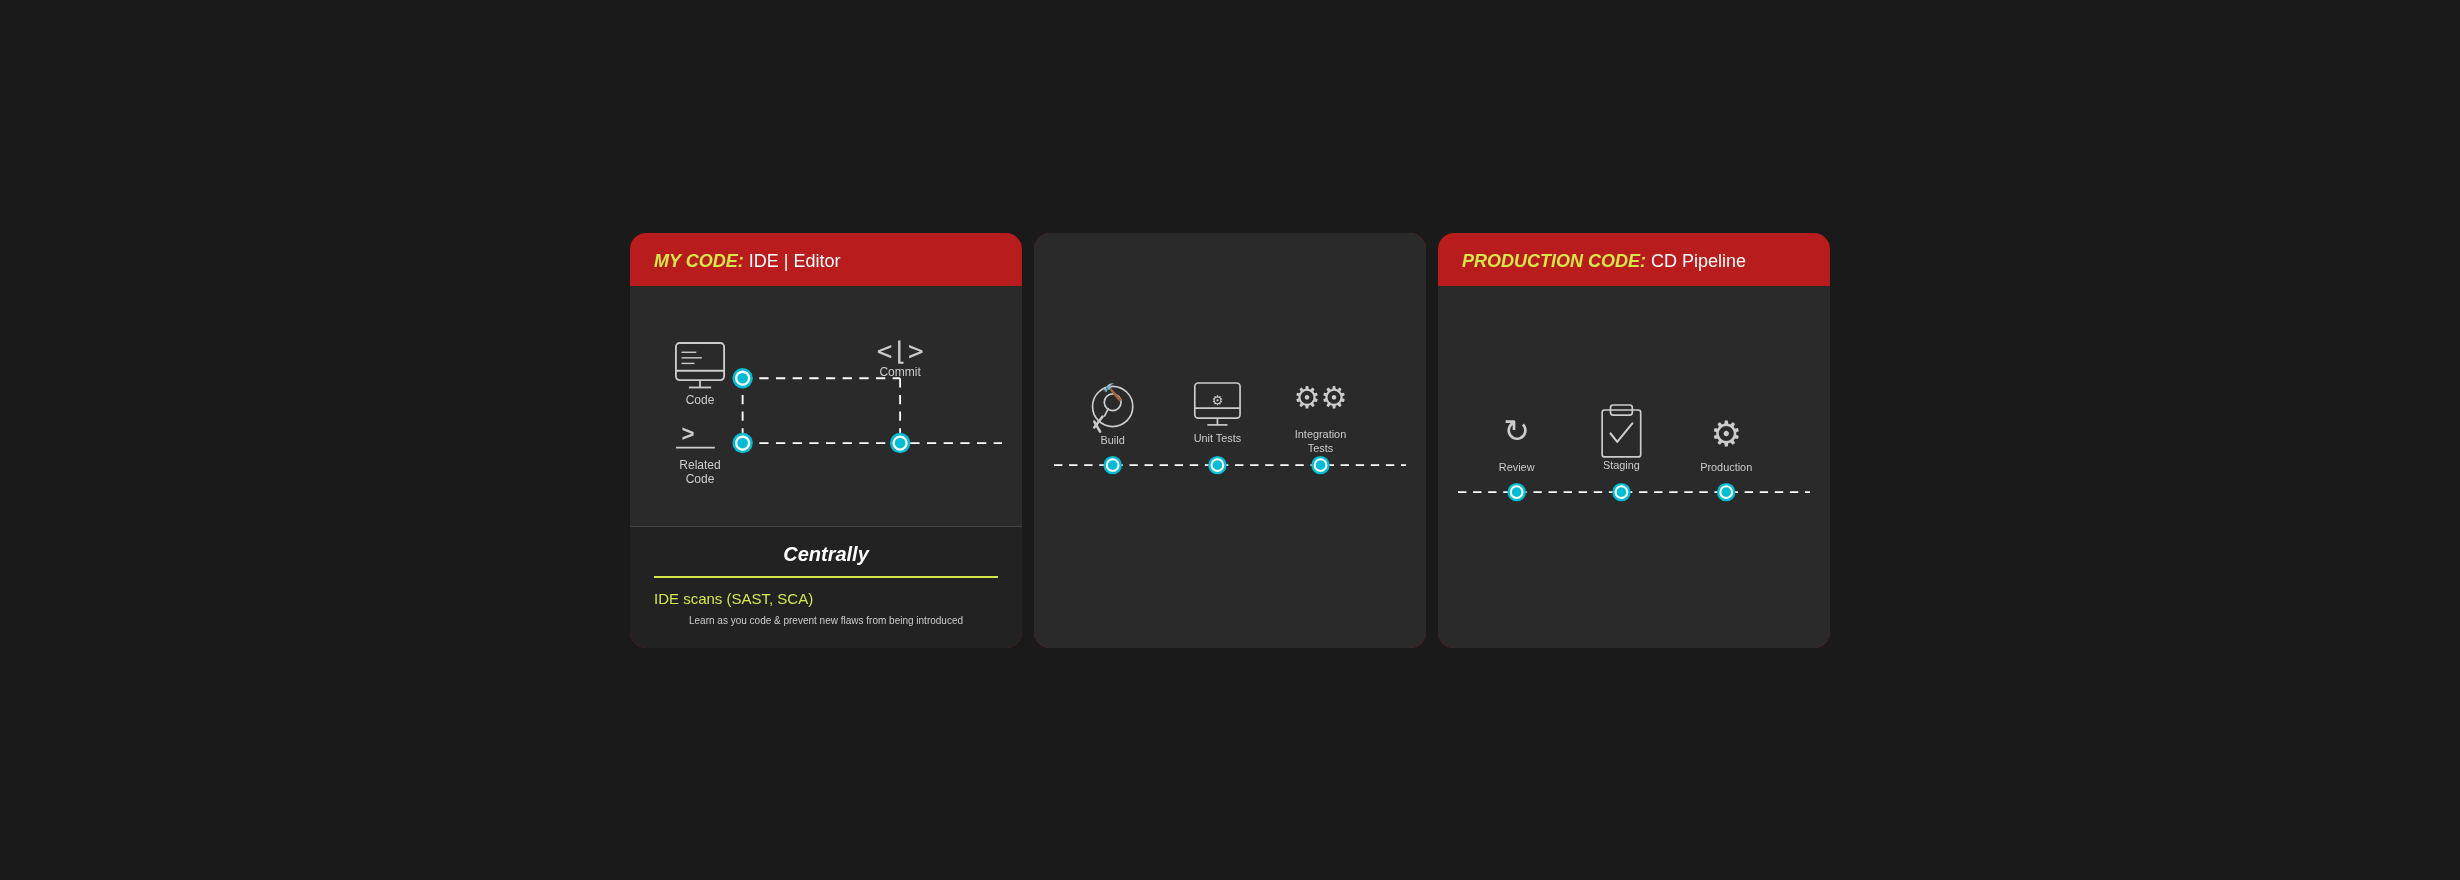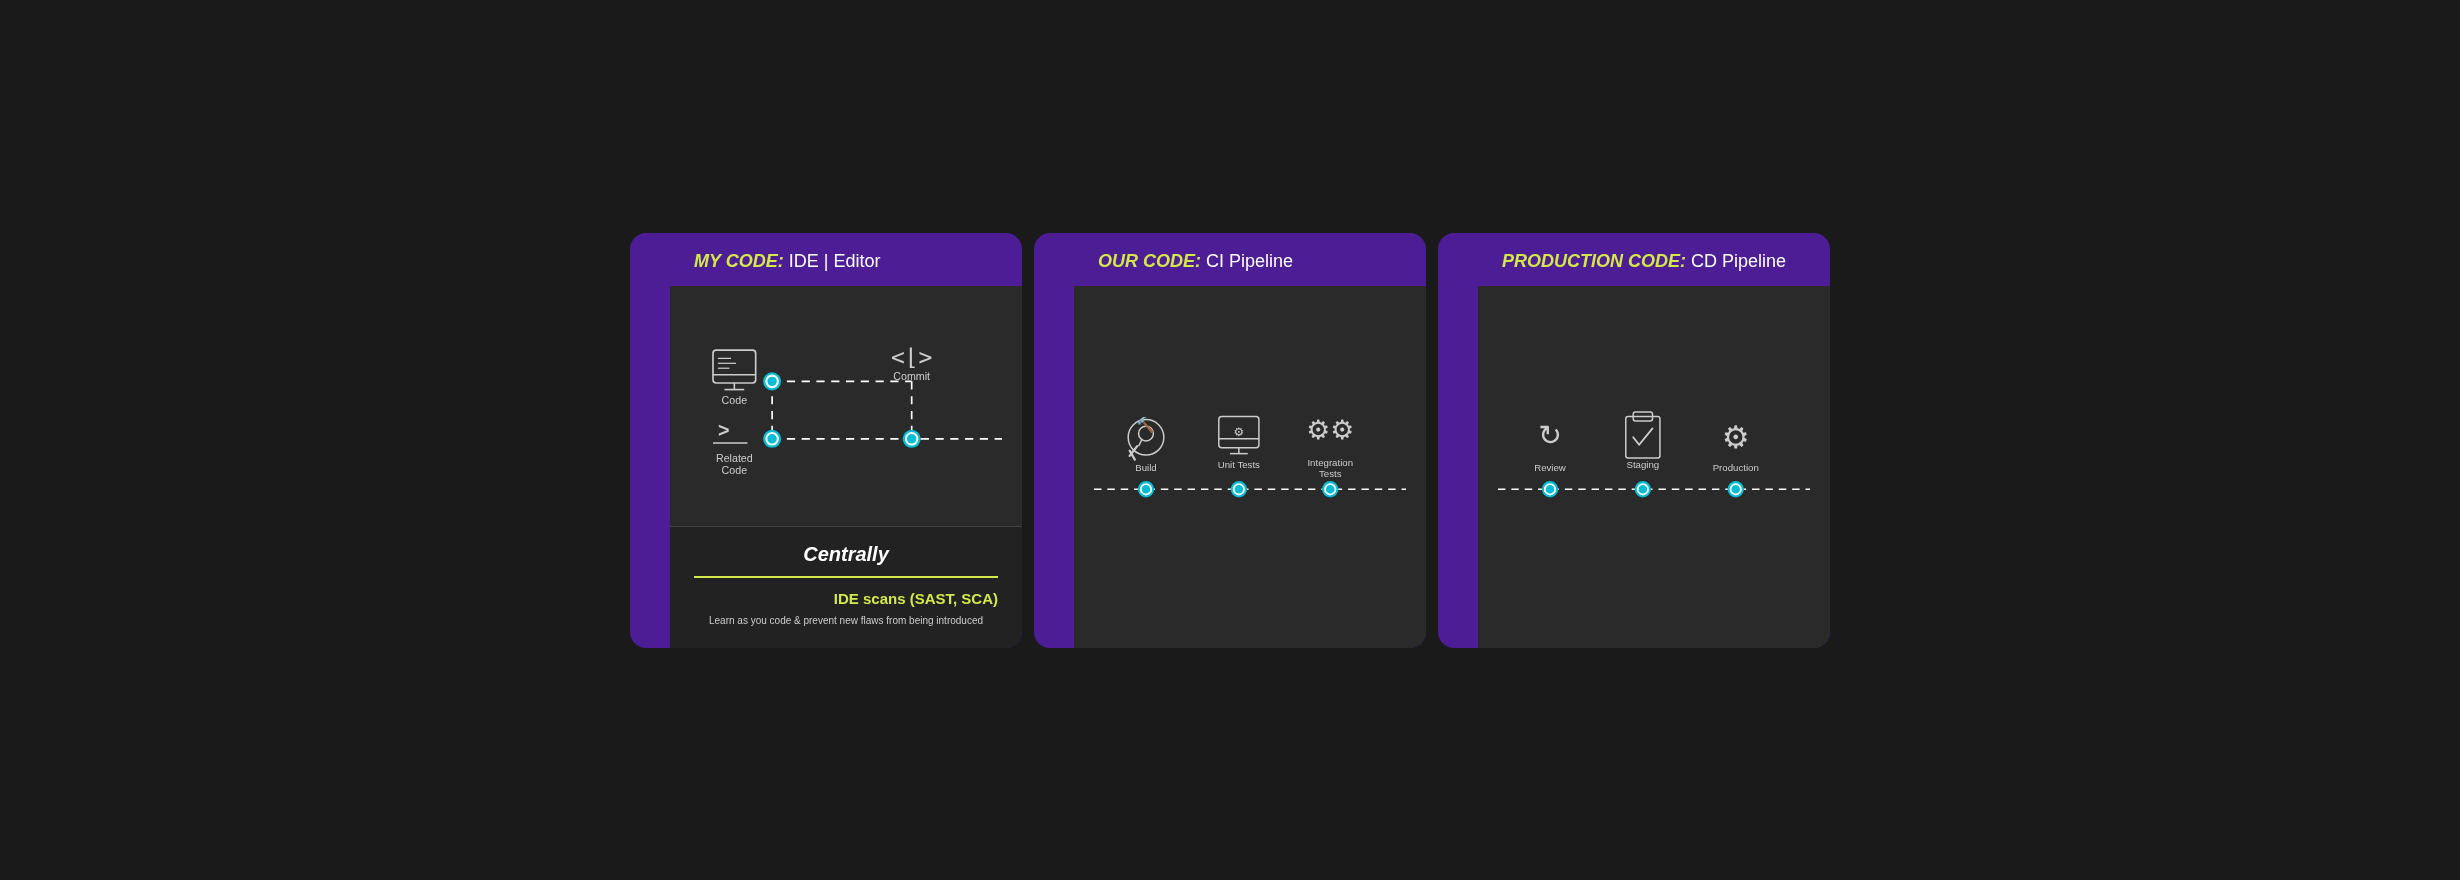--- a/index.html
+++ b/index.html
@@ -12,27 +12,26 @@
       min-height: 100vh;
       padding: 20px;
     }
     .container {
       display: flex;
       gap: 12px;
       max-width: 1200px;
       width: 100%;
     }
     .panel {
-      background: #4c1d95;
+      background: #b91c1c;
       border-radius: 16px;
       flex: 1;
       display: flex;
       flex-direction: column;
       overflow: hidden;
-      padding-left: 40px;
     }
     .panel-header {
       padding: 18px 24px 14px;
       font-size: 18px;
       color: #fff;
       font-weight: bold;
     }
     .panel-header .highlight {
       color: #d4e84a;
       font-style: italic;
@@ -66,22 +65,22 @@
       margin-bottom: 10px;
     }
     .divider {
       height: 2px;
       background: #d4e84a;
       margin-bottom: 12px;
     }
     .scan-title {
       color: #d4e84a;
       font-size: 15px;
-      font-weight: bold;
-      text-align: right;
+      font-weight: normal;
+      text-align: left;
       margin-bottom: 6px;
     }
     .scan-desc {
       color: #ccc;
       font-size: 10px;
       text-align: center;
       line-height: 1.5;
     }
 
     
@@ -148,24 +147,20 @@
     <div class="panel-bottom">
       <div class="time-label">Centrally</div>
       <div class="divider"></div>
       <div class="scan-title">IDE scans (SAST, SCA)</div>
       <div class="scan-desc">Learn as you code &amp; prevent
 new flaws from being introduced</div>
     </div>
   </div>
 
   <div class="panel">
-    <div class="panel-header">
-      <span class="highlight">OUR CODE:</span>
-      <span class="subtitle"> CI Pipeline</span>
-    </div>
 
     <div class="panel-diagram">
       <svg width="100%" height="220" viewBox="0 0 420 220">
 
         <line x1="0" y1="140" x2="420" y2="140" stroke="white" stroke-width="2" stroke-dasharray="10,8"></line>
 
         <circle cx="70" cy="70" r="24" fill="none" stroke="#ccc" stroke-width="2"></circle>
         <line x1="58" y1="82" x2="48" y2="95" stroke="#ccc" stroke-width="3" stroke-linecap="round"></line>
         <line x1="48" y1="88" x2="55" y2="100" stroke="#ccc" stroke-width="3" stroke-linecap="round"></line>
         <circle cx="70" cy="65" r="10" fill="none" stroke="#ccc" stroke-width="2"></circle>

